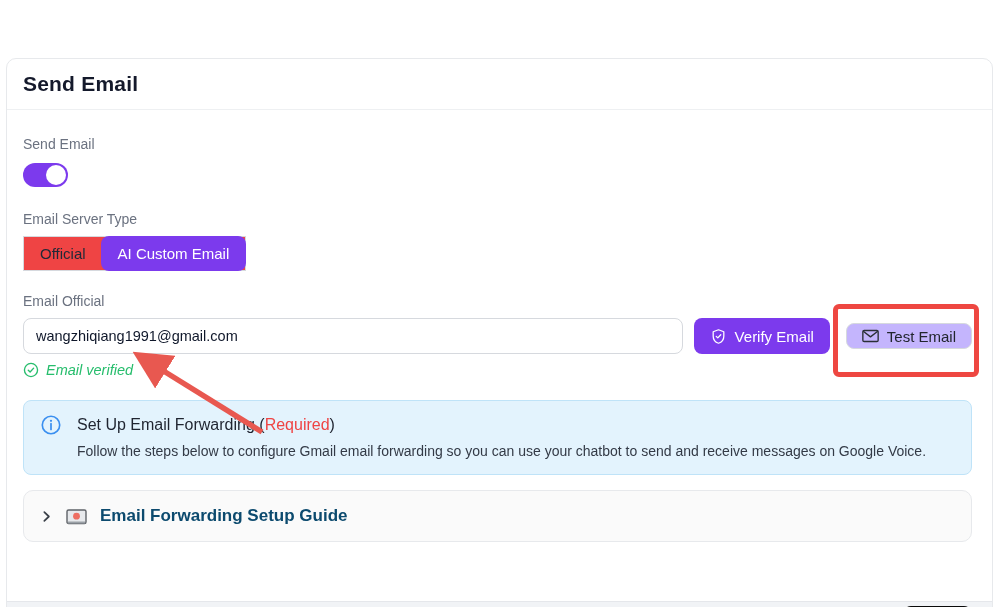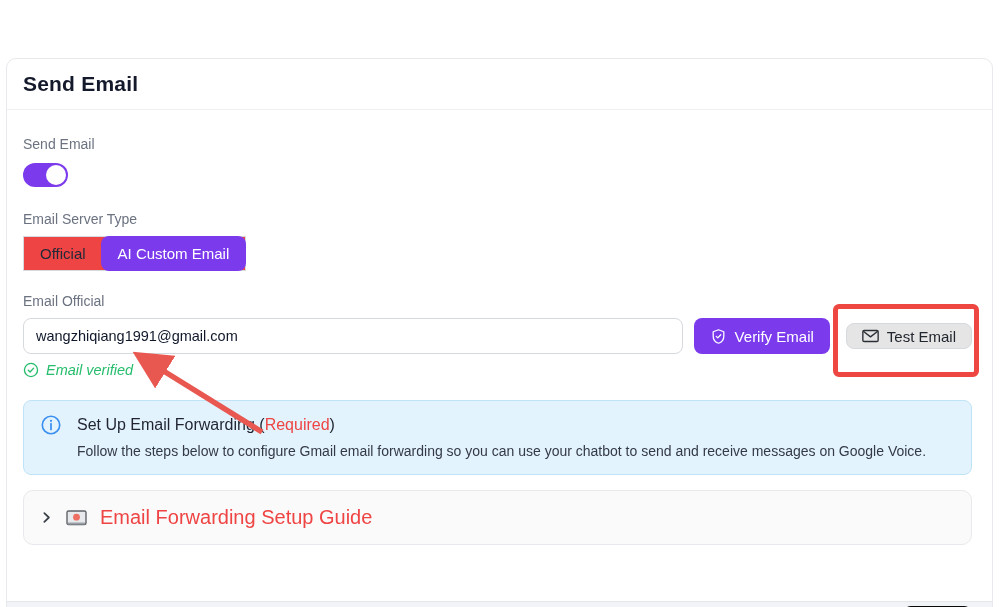--- a/index.html
+++ b/index.html
@@ -117,21 +117,21 @@
     color: #ffffff;
     border: none;
     padding: 8px 16px;
     height: 36px;
   }
   .test-wrap {
     position: relative;
     margin-left: 16px;
   }
   .btn-test {
-    background: #e5e5e5;
+    background: #c4b5fd;
     color: #22262e;
     border: 1px solid #d6d9de;
     padding: 12px 15px;
     height: 20px;
   }
   .red-box {
     position: absolute;
     left: -13px; top: -19px;
     width: 146px; height: 73px;
     border: 5px solid #ee4741;
@@ -177,23 +177,23 @@
     background: #fafafa;
     border: 1px solid #e7e9ec;
     border-radius: 10px;
     padding: 15px 16px;
     display: flex;
     align-items: center;
     gap: 13px;
     cursor: pointer;
   }
   .guide-label {
-    color: #ef4444;
-    font-weight: normal;
-    font-size: 20px;
+    color: #0c4a6e;
+    font-weight: bold;
+    font-size: 17px;
   }
   
   .card-footer {
     border-top: 1px solid #e5e7eb;
     background: #f1f3f6;
     border-radius: 0 0 9px 9px;
     padding: 11px 20px;
     display: flex;
     justify-content: flex-end;
     align-items: center;

